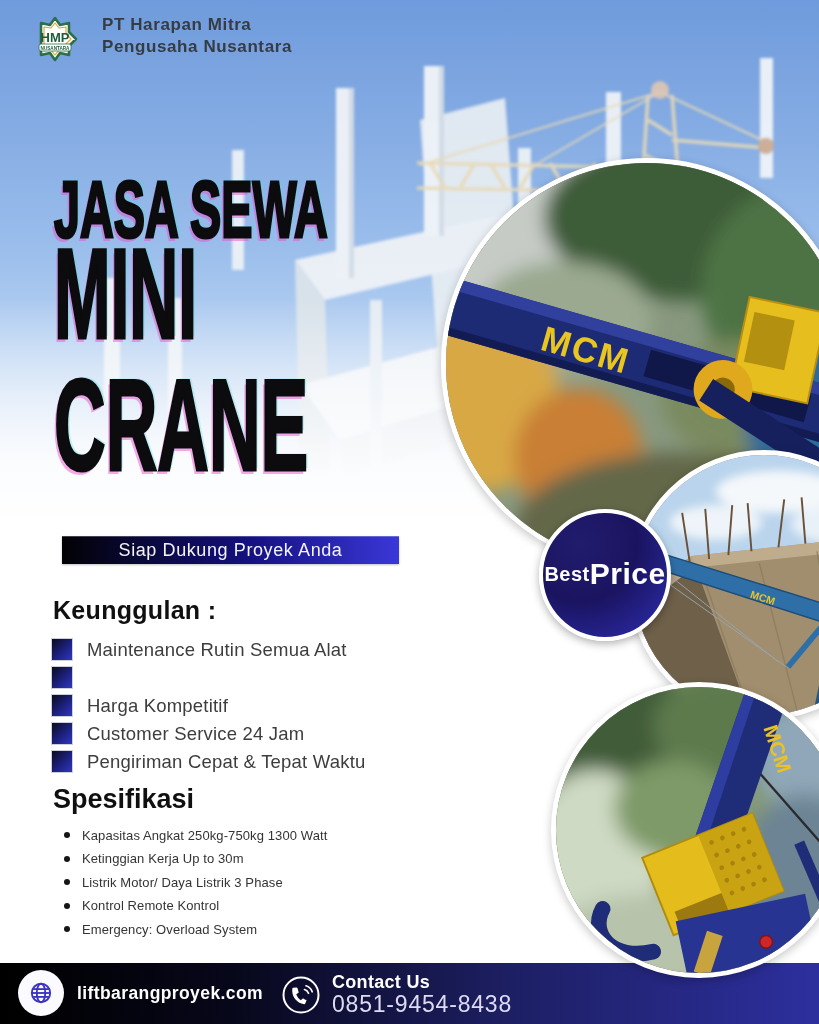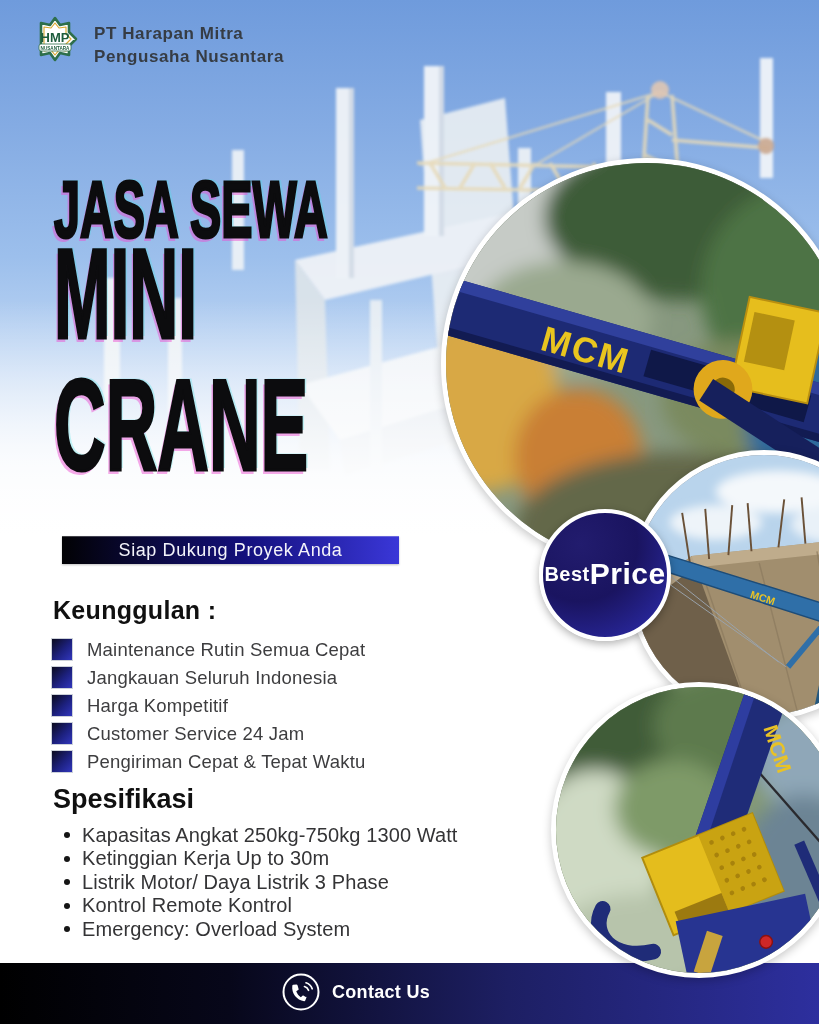--- a/index.html
+++ b/index.html
@@ -7,21 +7,21 @@
     position:relative;width:819px;height:1024px;overflow:hidden;background:#fff;
     font-family:"Liberation Sans",sans-serif;-webkit-font-smoothing:antialiased;
   }
   
   .sky{position:absolute;left:0;top:0;width:819px;height:570px;z-index:0;
     background:linear-gradient(to bottom,#6f9bdc 0%,#84abe3 22%,#9cbfec 45%,#bdd5f3 62%,#e6eef9 80%,#ffffff 100%);}
   .bg-scene{position:absolute;left:0;top:0;width:819px;height:570px;z-index:1;filter:blur(1.6px);}
   .fade{position:absolute;left:0;top:300px;width:819px;height:270px;z-index:2;
     background:linear-gradient(to bottom,rgba(255,255,255,0) 0%,rgba(255,255,255,.82) 62%,#fff 88%);}
   
-  .brand{position:absolute;left:26px;top:14px;z-index:6;display:flex;align-items:flex-end;}
+  .brand{position:absolute;left:26px;top:14px;z-index:6;display:flex;align-items:flex-start;gap:8px;}
   .brand-name{margin-left:10px;font-size:17px;line-height:1.32;font-weight:bold;
     color:#363c44;letter-spacing:.6px;}
   
   .title-line{position:absolute;left:54px;z-index:4;color:#0c0c0e;font-weight:bold;
     white-space:nowrap;line-height:1;transform-origin:left top;
     -webkit-text-stroke:3px #0c0c0e;
     text-shadow:-4px 4px 0 rgba(236,78,210,.48),4px -2px 0 rgba(70,225,228,.30);}
   .t1{top:170px;font-size:78px;transform:scale(.60,1.02);}
   .t2{top:230px;font-size:128px;transform:scale(.53,1);}
   .t3{top:360px;font-size:130px;transform:scale(.55,1);}
@@ -37,21 +37,21 @@
   .k-list li{display:flex;align-items:center;margin-bottom:5px;height:23px;}
   .k-bullet{width:22px;height:23px;margin-right:14px;flex:0 0 auto;
     background:linear-gradient(135deg,#0b0b1e 0%,#1d2180 55%,#3136bc 100%);
     border:1px solid #ccd1d9;box-sizing:border-box;}
   .k-text{font-size:18.5px;color:#3d3d3f;letter-spacing:.2px;}
   
   .s-heading{position:absolute;left:53px;top:784px;z-index:5;font-size:27px;font-weight:bold;color:#101010;}
   .s-list{position:absolute;left:64px;top:826px;z-index:5;list-style:none;margin:0;padding:0;}
   .s-list li{display:flex;align-items:center;margin-bottom:5.5px;height:18px;}
   .s-dot{width:6px;height:6px;border-radius:50%;background:#151515;margin-right:12px;flex:0 0 auto;}
-  .s-text{font-size:20px;color:#343436;letter-spacing:.1px;}
+  .s-text{font-size:13px;color:#343436;letter-spacing:.1px;}
   
   .circle{position:absolute;border-radius:50%;border:5px solid #fff;overflow:hidden;
     box-shadow:0 3px 10px rgba(0,0,0,.22);box-sizing:border-box;background:#888;}
   .c1{left:441px;top:158px;width:412px;height:412px;z-index:3;}
   .c2{left:629px;top:450px;width:270px;height:270px;z-index:4;}
   .c3{left:551px;top:682px;width:296px;height:296px;z-index:7;}
   .circle svg{display:block;width:100%;height:100%;}
   
   .badge{position:absolute;left:539px;top:509px;width:132px;height:132px;z-index:8;
     border-radius:50%;border:4px solid #fff;box-sizing:border-box;
@@ -148,25 +148,24 @@
   <div class="title-line t3">CRANE</div>
 
   <div class="banner">
     <span>Siap Dukung Proyek Anda</span>
   </div>
 
   <div class="k-heading">Keunggulan :</div>
   <ul class="k-list">
     <li>
         <span class="k-bullet"></span>
-        <span class="k-text">Maintenance Rutin Semua Cepat</span>
-      </li>
-    <li>
-        <span class="k-bullet"></span>
-        <span class="k-text">Jangkauan Seluruh Indonesia</span>
+        <span class="k-text">Maintenance Rutin Semua Alat</span>
+      </li>
+    <li>
+        <span class="k-bullet"></span>
       </li>
     <li>
         <span class="k-bullet"></span>
         <span class="k-text">Harga Kompetitif</span>
       </li>
     <li>
         <span class="k-bullet"></span>
         <span class="k-text">Customer Service 24 Jam</span>
       </li>
     <li>
@@ -342,28 +341,43 @@
       <circle cx="216" cy="262" r="6.5" fill="#cf2727" stroke="#8a1111" stroke-width="1.5"></circle>
     </svg>
   </div>
 
   <div class="badge">
     <div class="b1">Best</div>
     <div class="b2">Price</div>
   </div>
 
   <div class="footer">
+    <div class="site-group">
+      <div class="globe-wrap">
+        <svg width="34" height="34" viewBox="0 0 48 48">
+          <g stroke="#3a33c2" stroke-width="2.6" fill="none">
+            <circle cx="24" cy="24" r="13"></circle>
+            <ellipse cx="24" cy="24" rx="6" ry="13"></ellipse>
+            <line x1="13" y1="18.5" x2="35" y2="18.5"></line>
+            <line x1="11" y1="24" x2="37" y2="24"></line>
+            <line x1="13" y1="29.5" x2="35" y2="29.5"></line>
+          </g>
+        </svg>
+      </div>
+      <span class="site-text">liftbarangproyek.com</span>
+    </div>
     <div class="contact-group">
       <div class="phone-wrap">
         <svg width="40" height="40" viewBox="0 0 40 40">
           <circle cx="20" cy="20" r="17.5" stroke="#fff" stroke-width="2" fill="none"></circle>
           <path fill="#fff" d="M26.8 24.9l-3.6-1.6c-.4-.2-.9 0-1.2.3l-1.4 1.7c-2.3-1.2-4.2-3.1-5.4-5.4l1.7-1.4c.4-.3.5-.8.3-1.2l-1.6-3.6c-.2-.5-.7-.7-1.2-.6l-3.1.8c-.5.1-.8.5-.8 1 .1 7.6 6.3 13.7 13.9 13.7.5 0 .9-.3 1-.8l.8-3.1c.2-.6-.1-1.1-.6-1.3z" transform="rotate(8 20 20)"></path>
           <path d="M23.5 14.5q3 .8 4 3.8" stroke="#fff" stroke-width="1.7" fill="none" stroke-linecap="round"></path>
           <path d="M25 10.8q4.6 1.4 6.2 6" stroke="#fff" stroke-width="1.7" fill="none" stroke-linecap="round"></path>
         </svg>
       </div>
       <div class="contact-text">
         <div class="contact-label">Contact Us</div>
+        <div class="contact-phone">0851-9454-8438</div>
       </div>
     </div>
   </div>
 
 </div>
 
 </body></html>

